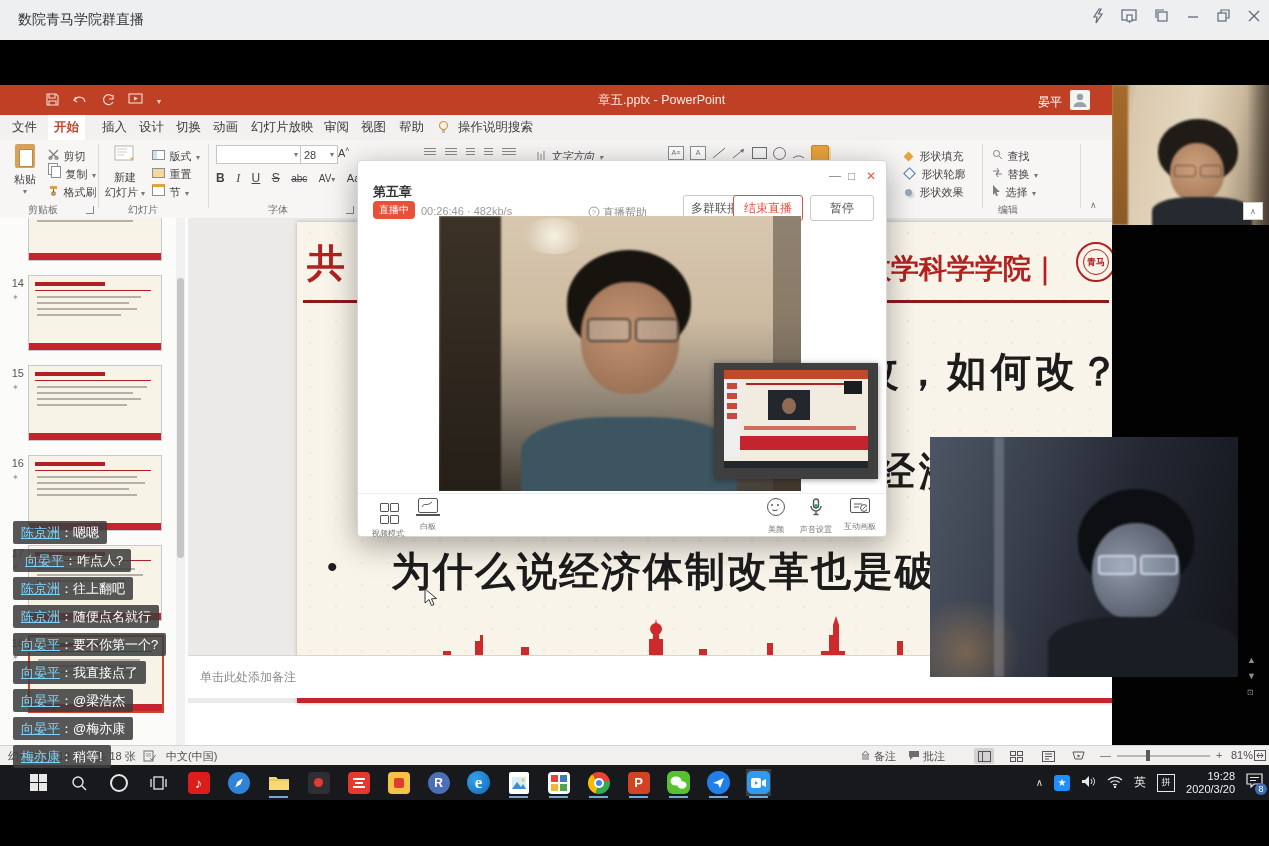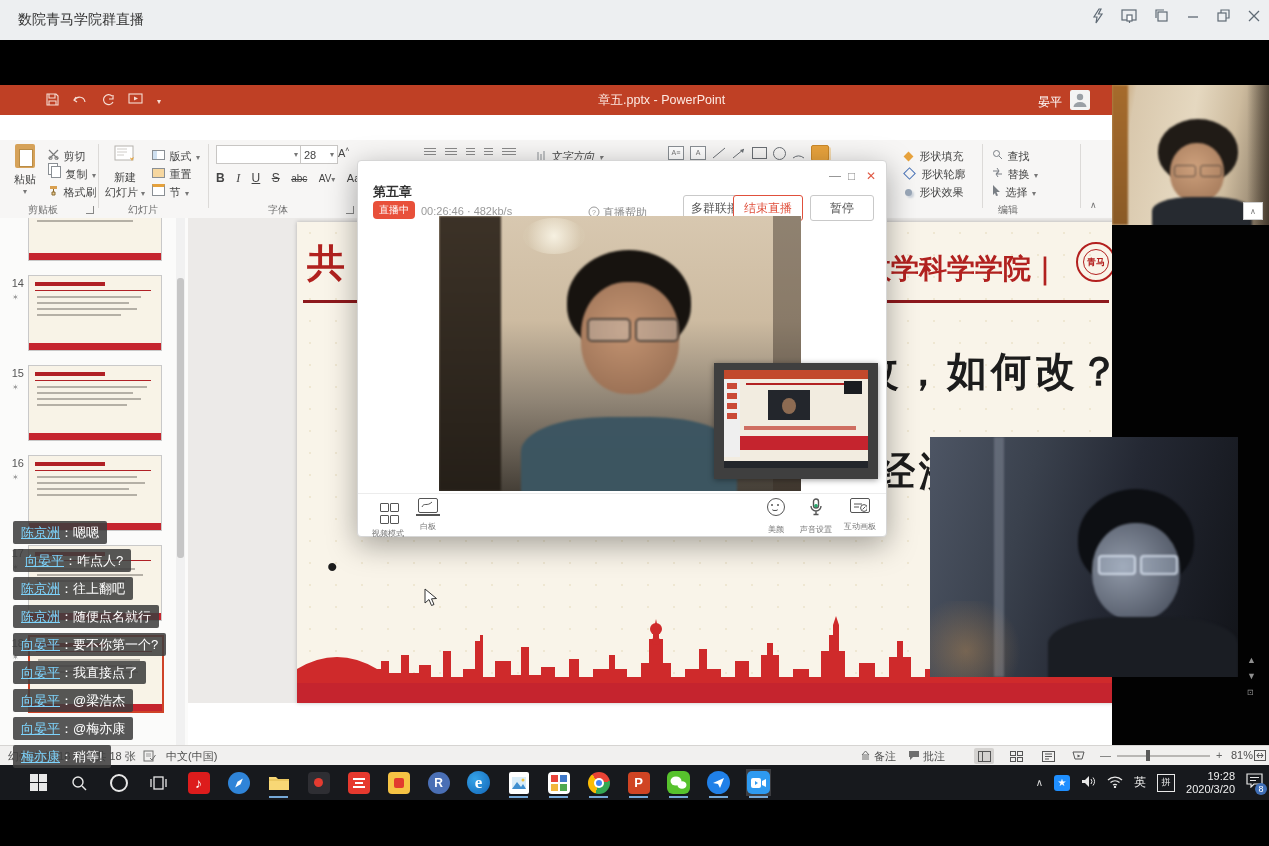--- a/index.html
+++ b/index.html
@@ -171,20 +171,37 @@
         <span style="color:#f6ddd4;font-size:8px;">▾</span>
       </div>
       <span class="ppt-title">章五.pptx - PowerPoint</span>
       <span class="ppt-user">晏平</span>
       <span class="avatar"><svg width="20" height="20" viewBox="0 0 20 20">
             <circle cx="10" cy="7" r="3.2" fill="#9aa0a6"></circle>
             <path d="M3.5 17 a6.5 5 0 0 1 13 0 Z" fill="#9aa0a6"></path>
           </svg></span>
     </div>
 
+    <div class="tabs">
+      <span class="tab" style="left:6px;">文件</span>
+      <span class="tab active" style="left:48px;">开始</span>
+      <span class="tab" style="left:96px;">插入</span>
+      <span class="tab" style="left:133px;">设计</span>
+      <span class="tab" style="left:170px;">切换</span>
+      <span class="tab" style="left:207px;">动画</span>
+      <span class="tab" style="left:245px;">幻灯片放映</span>
+      <span class="tab" style="left:318px;">审阅</span>
+      <span class="tab" style="left:355px;">视图</span>
+      <span class="tab" style="left:393px;">帮助</span>
+      <span class="abs" style="left:437px;top:5px;"><svg width="13" height="15" viewBox="0 0 13 15">
+            <circle cx="6.5" cy="5.5" r="4" fill="none" stroke="#c9a227" stroke-width="1.2"></circle>
+            <path d="M5 10 h3 M5 12 h3" stroke="#888" stroke-width="1.1"></path>
+          </svg></span>
+      <span class="tab" style="left:452px;">操作说明搜索</span>
+    </div>
 
     <div class="ribbon">
 
       <div class="abs" style="left:8px;top:4px;width:34px;text-align:center;">
         <span style="display:inline-block;width:20px;height:24px;background:#d6a259;border-radius:2px;position:relative;"><i style="position:absolute;left:4px;top:5px;width:12px;height:16px;background:#fff;border:1px solid #b98c46;"></i></span>
         <div class="rbtn-txt"><span>粘贴</span><div class="caret">▾</div></div>
       </div>
       <div class="abs" style="left:48px;top:6px;">
         <svg width="11" height="11" viewBox="0 0 11 11">
             <path d="M1 1 L10 10 M10 1 L1 10" stroke="#7a7a7a" stroke-width="1.2"></path>
@@ -405,30 +422,34 @@
           <span>数学科学学院</span><span>｜</span>
         </div>
         <div class="seal">
             <div class="seal-in">青马</div>
           </div>
         <div class="red-rule"></div>
 
         <div class="callig abs" style="left:562px;top:122px;font-size:40px;letter-spacing:4px;white-space:nowrap;">改，如何改？</div>
         <div class="callig abs" style="left:578px;top:222px;font-size:40px;letter-spacing:4px;white-space:nowrap;">经济</div>
         <span class="abs" style="left:30px;top:328px;font-size:30px;color:#1c1c1c;">•</span>
+        <div class="callig abs" style="left:94px;top:322px;font-size:40px;letter-spacing:2px;white-space:nowrap;">为什么说经济体制改革也是破</div>
 
         <svg class="abs" style="left:0;top:389px;" width="818" height="92" viewBox="0 0 818 92">
           <rect y="70" width="818" height="22" fill="#c5242e"></rect>
           <path fill="#cf2a2b" d="M0,72 L0,58 Q40,34 80,58 L84,58 L84,50 L92,50 L92,62 L104,62 L104,44 L112,44 L112,62 L122,62 L122,54 L134,54 L134,66 L146,66 L146,40 L154,40 L154,66 L166,66 L166,58 L178,58 L178,30 L183,30 L183,24 L186,24 L186,66 L198,66 L198,50 L214,50 L214,64 L224,64 L224,36 L232,36 L232,64 L244,64 L244,56 L258,56 L258,66 L272,66 L272,48 L282,48 L282,66 L296,66 L296,58 L312,58 L312,44 L318,44 L318,58 L330,58 L330,66 L344,66 L344,52 L352,52 L352,28 L356,28 L356,22 L359,8 L362,22 L362,28 L366,28 L366,52 L374,52 L374,66 L388,66 L388,58 L402,58 L402,38 L410,38 L410,58 L424,58 L424,66 L438,66 L438,50 L452,50 L452,66 L464,66 L464,44 L470,44 L470,32 L476,32 L476,44 L482,44 L482,66 L496,66 L496,58 L512,58 L512,66 L524,66 L524,40 L532,40 L532,24 L536,24 L536,14 L539,5 L542,14 L542,40 L548,40 L548,66 L562,66 L562,52 L578,52 L578,66 L592,66 L592,46 L600,46 L600,30 L606,30 L606,46 L614,46 L614,66 L628,66 L628,58 L644,58 L644,66 L658,66 L658,36 L664,36 L664,22 L668,22 L668,36 L674,36 L674,66 L690,66 L690,54 L706,54 L706,66 L720,66 L720,44 L728,44 L728,66 L744,66 L744,58 L760,58 L760,66 L776,66 L776,50 L786,50 L786,66 L800,66 L800,60 L818,60 L818,72 Z"></path>
           <circle cx="359" cy="18" r="6" fill="#cf2a2b"></circle>
             <circle cx="359" cy="30" r="4" fill="#cf2a2b"></circle>
         </svg>
       </div>
     </div>
 
+    <div class="notes">
+      <span style="position:absolute;left:12px;top:13px;font-size:12px;color:#8a8a8a;">单击此处添加备注</span>
+    </div>
 
     <div class="status">
       <span class="st-item" style="left:8px;">幻灯片 第 18 张，共 18 张</span>
       <span class="st-item" style="left:143px;top:4px;"><svg width="13" height="12" viewBox="0 0 13 12">
             <rect x="1" y="1" width="9" height="10" fill="none" stroke="#6e6e6e"></rect>
             <path d="M3 4 h5 M3 6 h5" stroke="#9a9a9a"></path>
             <path d="M7 8 l2 2 l3.5-5" stroke="#6e6e6e" fill="none"></path>
           </svg></span>
       <span class="st-item" style="left:166px;">中文(中国)</span>
 

